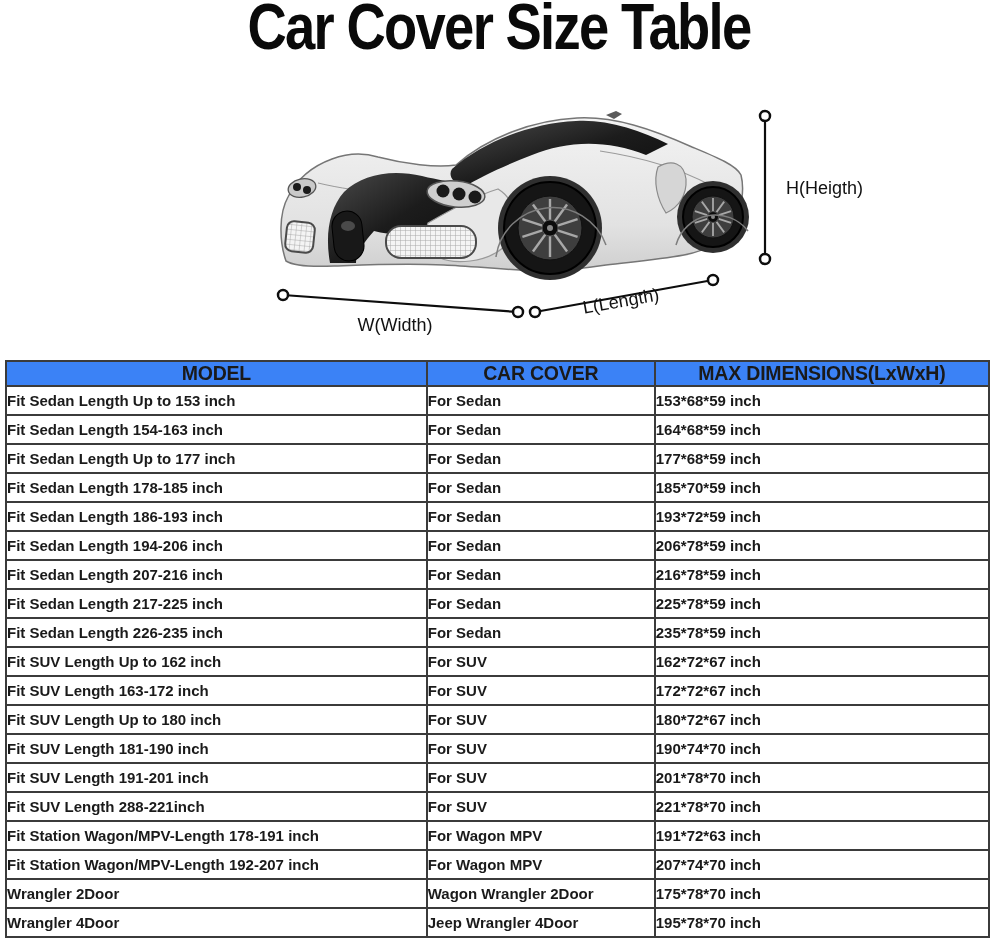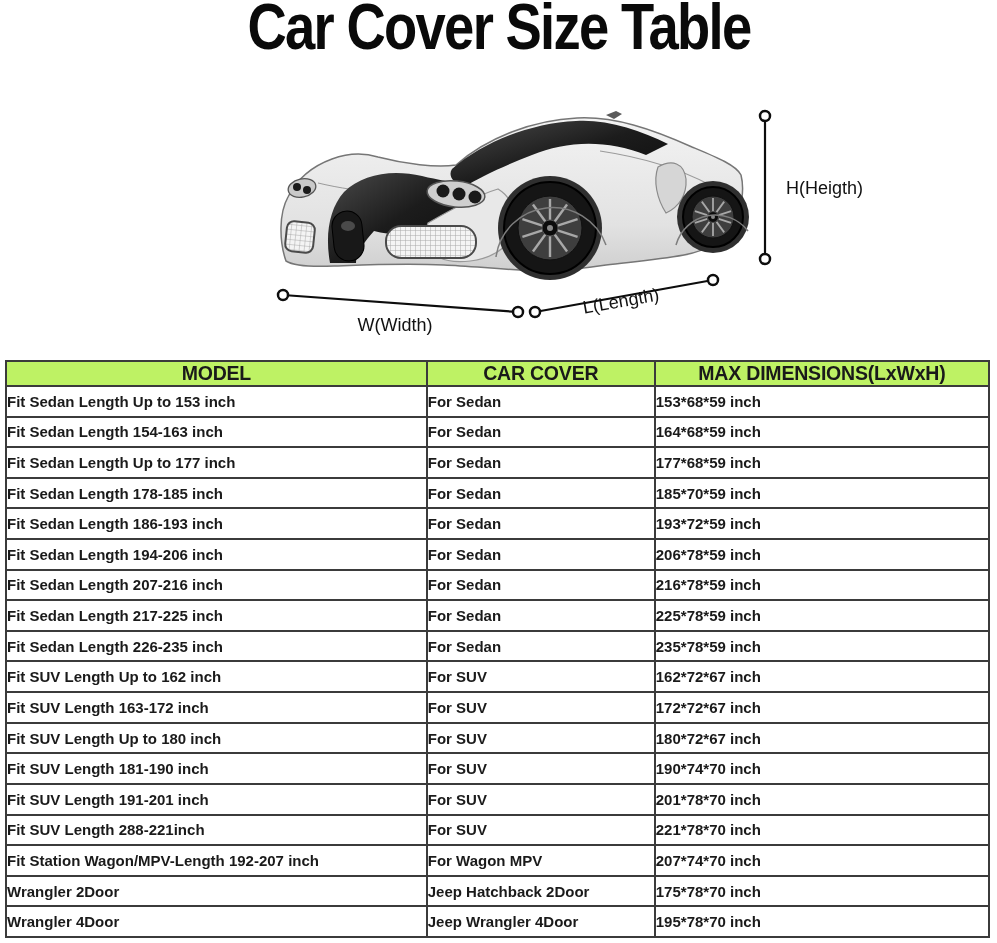--- a/index.html
+++ b/index.html
@@ -21,21 +21,21 @@
   
   .illustration { position:absolute; top:95px; left:0; width:997px; height:255px; }
   .dim-label { font-family:"Liberation Sans", sans-serif; font-size:18px; fill:#111; font-weight:500; }
   
   .table-wrap { position:absolute; top:360px; left:5px; width:985px; height:578px; }
   table.size-table {
     width:100%; height:100%; border-collapse:collapse; table-layout:fixed;
     background:#ffffff;
   }
   table.size-table th {
-    background:#bef264; border:2px solid #3b3b3b; height:18px;
+    background:#3b82f6; border:2px solid #3b3b3b; height:18px;
     font-size:19.5px; font-weight:bold; color:#1a1a1a; text-align:center;
     letter-spacing:-0.2px;
   }
   table.size-table td {
     border:2px solid #3b3b3b; height:23px;
     font-size:15px; font-weight:bold; color:#1a1a1a; text-align:left;
     white-space:nowrap; overflow:hidden;
   }
 </style>
 </head>
@@ -259,27 +259,32 @@
             <td>Fit SUV Length 191-201 inch</td>
             <td>For SUV</td>
             <td>201*78*70 inch</td>
           </tr>
           <tr>
             <td>Fit SUV Length 288-221inch</td>
             <td>For SUV</td>
             <td>221*78*70 inch</td>
           </tr>
           <tr>
+            <td>Fit Station Wagon/MPV-Length 178-191 inch</td>
+            <td>For Wagon MPV</td>
+            <td>191*72*63 inch</td>
+          </tr>
+          <tr>
             <td>Fit Station Wagon/MPV-Length 192-207 inch</td>
             <td>For Wagon MPV</td>
             <td>207*74*70 inch</td>
           </tr>
           <tr>
             <td>Wrangler 2Door</td>
-            <td>Jeep Hatchback 2Door</td>
+            <td>Wagon Wrangler 2Door</td>
             <td>175*78*70 inch</td>
           </tr>
           <tr>
             <td>Wrangler 4Door</td>
             <td>Jeep Wrangler 4Door</td>
             <td>195*78*70 inch</td>
           </tr>
         </tbody>
     </table>
   </div>

